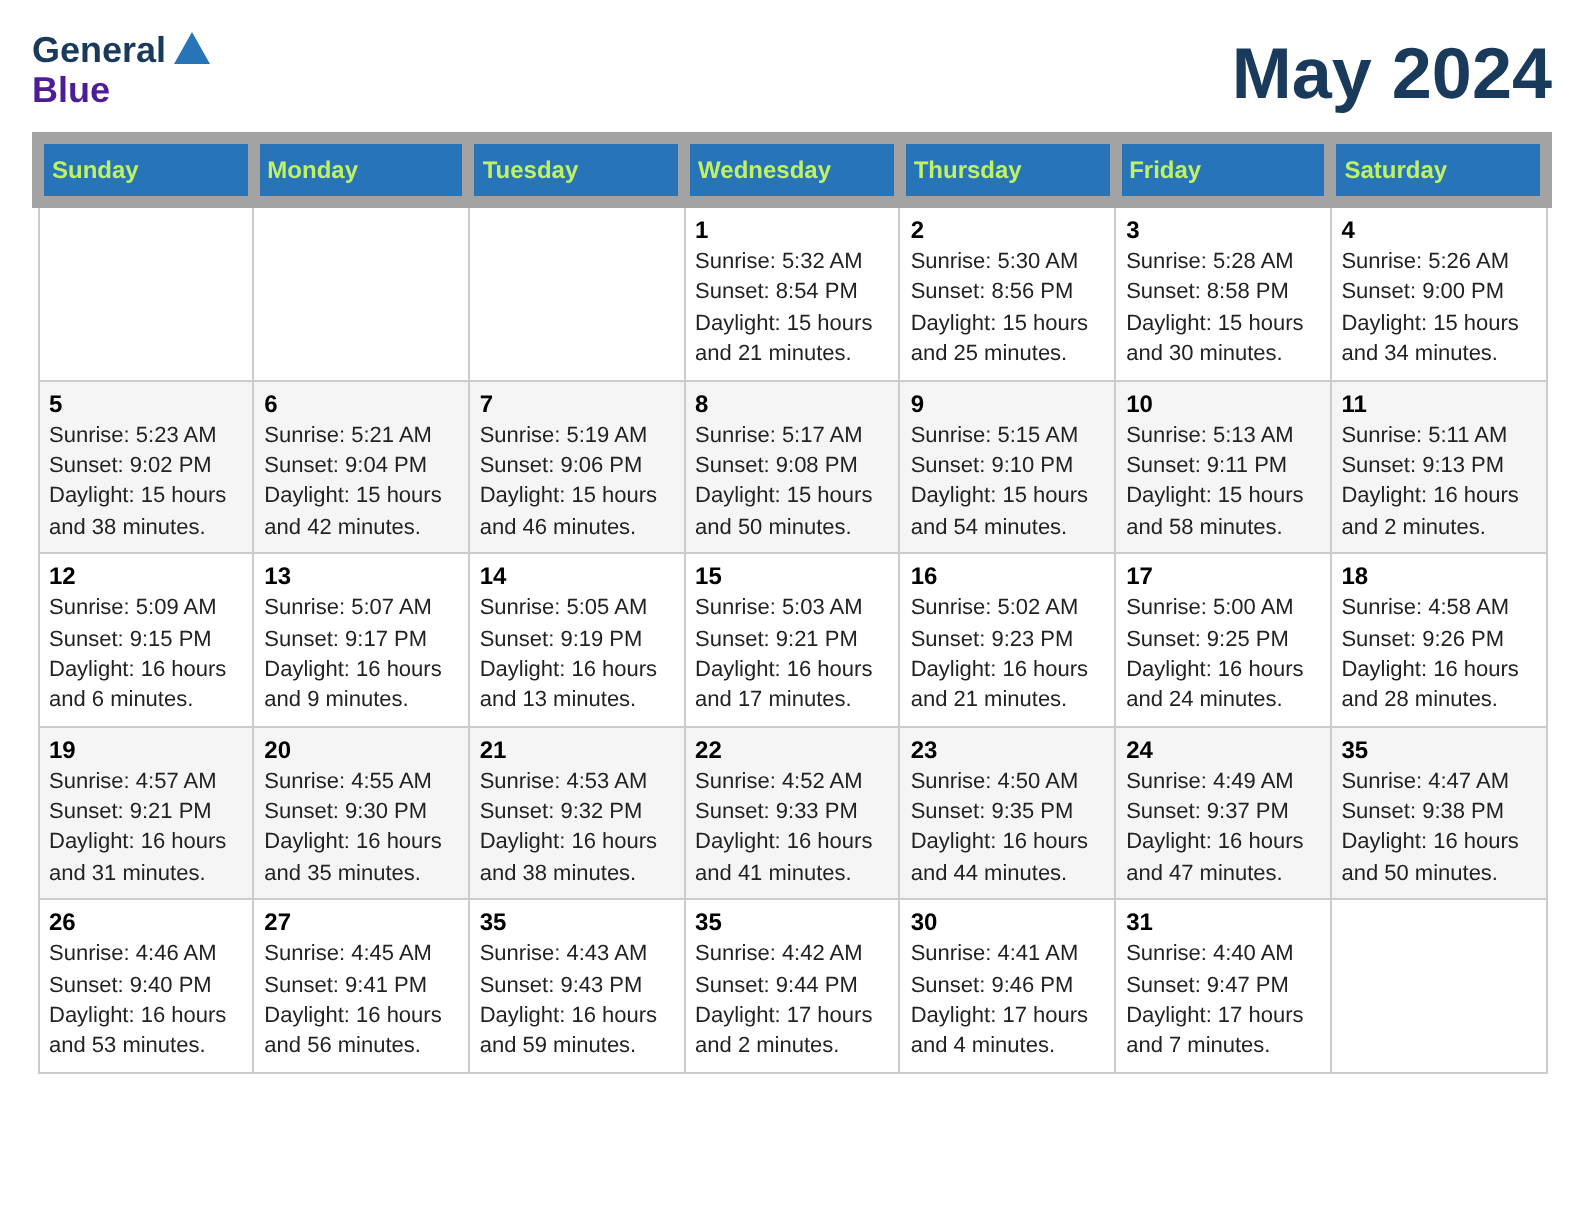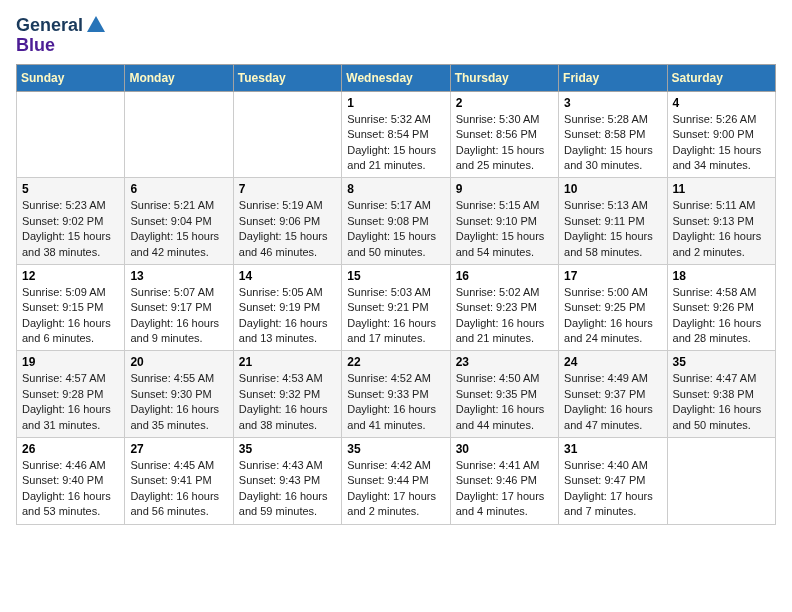--- a/index.html
+++ b/index.html
@@ -43,26 +43,26 @@
       color: #333;
       font-style: italic;
     }
     .calendar {
       width: 100%;
       border-collapse: collapse;
       font-size: 11px;
     }
     .calendar th {
       background-color: #2874b8;
-      color: #fef9c3;
+      color: #bef264;
       padding: 6px 4px;
       text-align: left;
       font-size: 12px;
       font-weight: bold;
-      border: 1px solid #a3a3a3;
+      border: 6px solid #a3a3a3;
     }
     .calendar td {
       border: 1px solid #ccc;
       vertical-align: top;
       padding: 4px 5px;
       width: 108px;
       min-height: 80px;
       background: #fff;
     }
     .calendar tr:nth-child(even) td {
@@ -91,20 +91,21 @@
       <div style="display:flex;align-items:center;">
         <span class="logo-text">General</span>
         <svg width="22" height="22" viewBox="0 0 22 22" style="margin-left:2px;margin-top:-2px;">
           <polygon points="11,2 20,18 2,18" fill="#2874b8"></polygon>
         </svg>
       </div>
       <span class="logo-text logo-blue">Blue</span>
     </div>
   </div>
   <div class="title-block">
+    <div class="month-title">May 2024</div>
   </div>
 </div>
 
 <table class="calendar">
   <thead>
     <tr>
     <th>Sunday</th>
         <th>Monday</th>
         <th>Tuesday</th>
         <th>Wednesday</th>
@@ -246,21 +247,21 @@
           <div class="day-info">Sunrise: 4:58 AM
 Sunset: 9:26 PM
 Daylight: 16 hours
 and 28 minutes.</div>
         </td>
       </tr>
       <tr>
         <td>
           <div class="day-num">19</div>
           <div class="day-info">Sunrise: 4:57 AM
-Sunset: 9:28 PM
+Sunset: 9:21 PM
 Daylight: 16 hours
 and 31 minutes.</div>
         </td>
         <td>
           <div class="day-num">20</div>
           <div class="day-info">Sunrise: 4:55 AM
 Sunset: 9:30 PM
 Daylight: 16 hours
 and 35 minutes.</div>
         </td>

